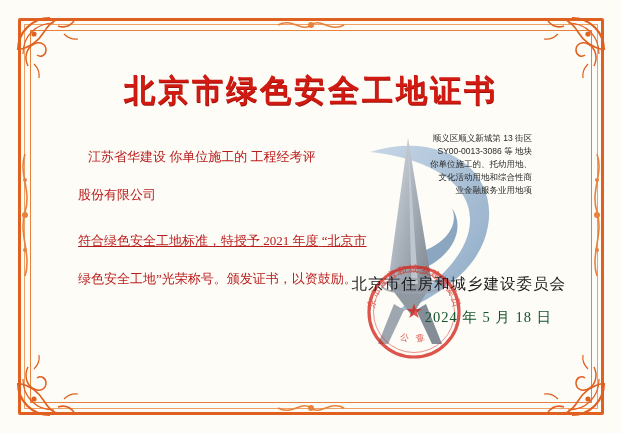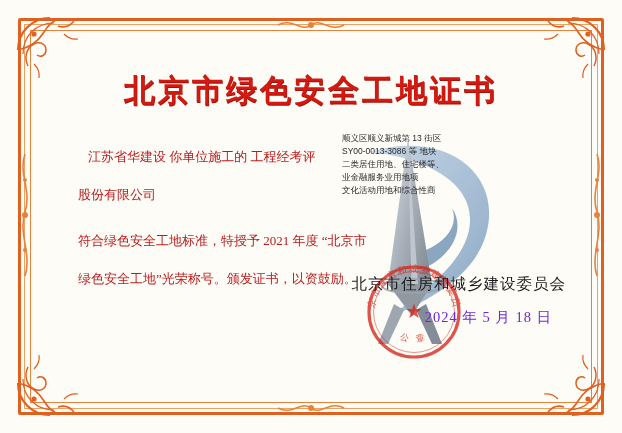--- a/index.html
+++ b/index.html
@@ -95,54 +95,55 @@
   }
   .line-1 {
     margin-left: 34px;
   }
   .line-2 {
     margin-left: 24px;
   }
   .para-2 {
     margin-top: 8px;
     text-indent: 24px;
+    text-decoration: underline;
   }
   .para-3 {
     text-indent: 24px;
     font-family: Liberation Serif, serif;
   }
 
   
   .overlay-print {
     position: absolute;
     left: 300px;
     top: 90px;
     width: 190px;
     font-family: "Liberation Sans", "DejaVu Sans", sans-serif;
     font-size: 8.5px;
     line-height: 13px;
     color: #2a2a2a;
-    text-align: left;
+    text-align: right;
   }
 
   
   .sign-org {
     position: absolute;
     right: 14px;
     top: 232px;
     font-size: 15.5px;
     color: #1b1b1b;
     letter-spacing: 1px;
   }
   .sign-date {
     position: absolute;
     right: 28px;
     top: 266px;
     font-size: 14.5px;
-    color: #6d28d9;
+    color: #14532d;
     letter-spacing: 1px;
   }
 
   
   .seal {
     position: absolute;
     left: 318px;
     top: 216px;
     width: 108px;
     height: 108px;
@@ -278,23 +279,23 @@
         <path d="M102 196 L86 236 L96 236 L112 202 Z" fill="#8e98a4"></path>
         <path d="M134 196 L150 236 L140 236 L124 202 Z" fill="#6f7a87"></path>
 
         <ellipse cx="120" cy="178" rx="30" ry="7" fill="none" stroke="#8892a0" stroke-width="2" opacity="0.8"></ellipse>
       </svg>
     </div>
 
     <div class="overlay-print">
       <div>顺义区顺义新城第 13 街区</div>
       <div>SY00-0013-3086 等 地块</div>
-      <div>二类居住用地、住宅楼等、</div>
+      <div>你单位施工的、托幼用地、</div>
+      <div>文化活动用地和综合性商</div>
       <div>业金融服务业用地项</div>
-      <div>文化活动用地和综合性商</div>
     </div>
 
     <div class="body-text">
       <div class="line line-1">
         <span>江苏省华建设</span>
         <span>你单位施工的</span>
         <span>工程经考评</span>
       </div>
       <div class="line line-2">
         <span>股份有限公司</span>

